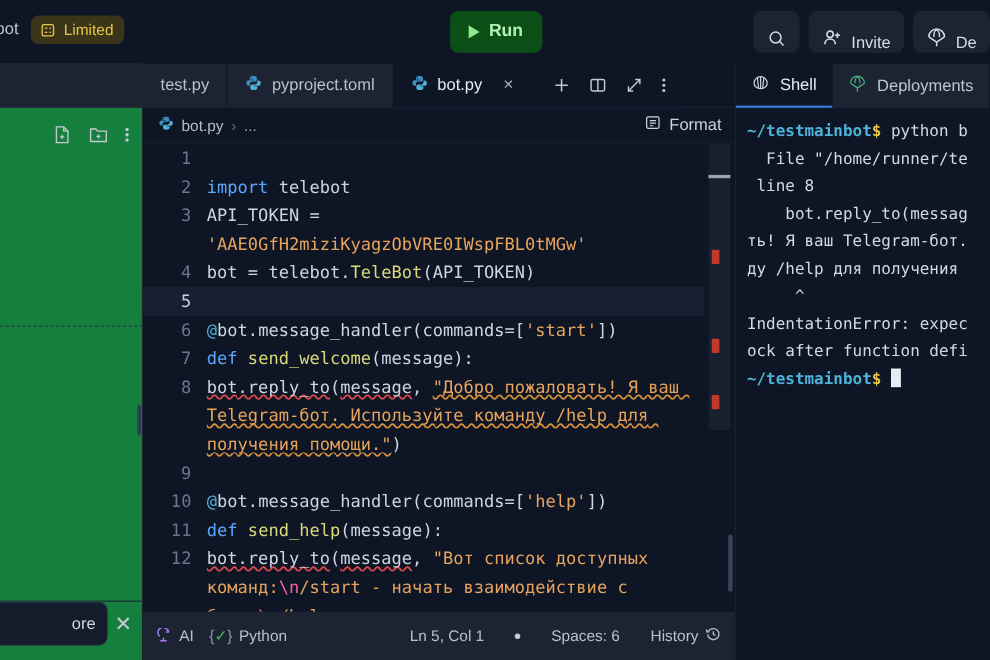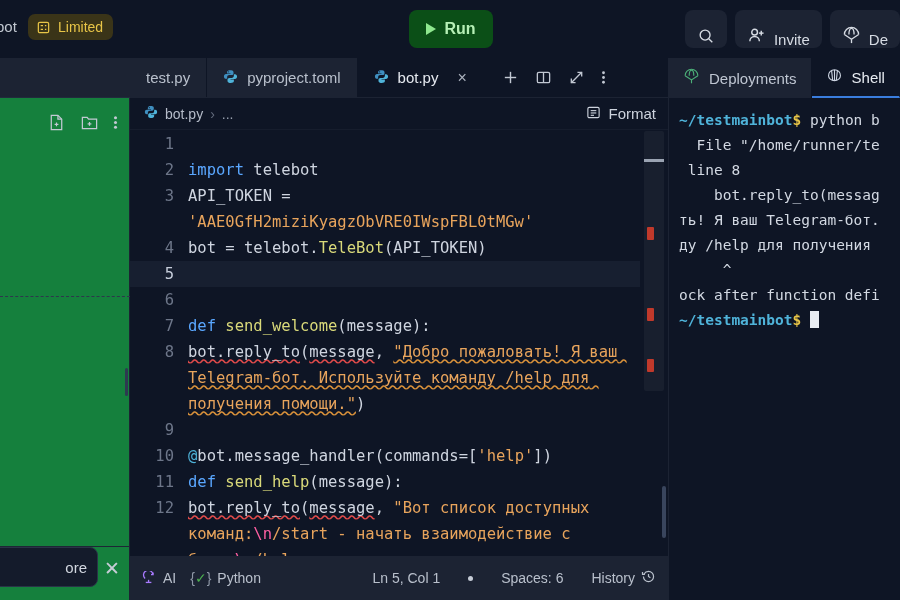--- a/index.html
+++ b/index.html
@@ -406,20 +406,21 @@
           <div class="ln-row">
             <div class="gutter">4</div>
             <div class="src"><span class="plain">bot </span><span class="plain">= </span><span class="plain">telebot.</span><span class="fn">TeleBot</span><span class="plain">(API_TOKEN)</span></div>
           </div>
           <div class="ln-row cur">
             <div class="gutter">5</div>
             <div class="src"></div>
           </div>
           <div class="ln-row">
             <div class="gutter">6</div>
+            <div class="src"><span class="at">@</span><span class="plain">bot.message_handler(commands=[</span><span class="str">'start'</span><span class="plain">])</span></div>
           </div>
           <div class="ln-row">
             <div class="gutter">7</div>
             <div class="src"><span class="kw">def </span><span class="fn">send_welcome</span><span class="plain">(message):</span></div>
           </div>
           <div class="ln-row">
             <div class="gutter">8</div>
             <div class="src"><span class="plain err-red">bot.reply_to</span><span class="plain">(</span><span class="plain err-red">message</span><span class="plain">, </span><span class="str err-orange">"Добро пожаловать! Я ваш Telegram-бот. Используйте команду /help для получения помощи."</span><span class="plain">)</span></div>
           </div>
           <div class="ln-row">
@@ -446,50 +447,51 @@
       <div class="mini-line"></div>
       <div class="mini-err" style="top:96px"></div>
       <div class="mini-err" style="top:177px"></div>
       <div class="mini-err" style="top:228px"></div>
       <div class="editor-scrollbar"></div>
     </div>
   </div>
 
   <div class="rightpanel">
     <div class="rp-tabs">
+      <div class="rp-tab active">
+        <span>
+          <svg width="17" height="17" viewBox="0 0 20 20" fill="none" stroke="#cdd5e2" stroke-width="1.3">
+            <path d="M10 3.2c4 0 7 3.2 7 7 0 3-3 5.8-7 5.8s-7-2.8-7-5.8c0-3.8 3-7 7-7z"></path>
+            <path d="M10 3.4v12.5M6.6 4.3l1.2 11.2M13.4 4.3l-1.2 11.2"></path>
+          </svg>
+        </span>
+        <span>Shell</span>
+      </div>
       <div class="rp-tab">
         <span>
           <svg width="17" height="17" viewBox="0 0 20 20" fill="none" stroke="#4caf78" stroke-width="1.35">
             <path d="M2.5 9a7.5 7.5 0 0115 0"></path>
             <path d="M2.5 9l7.5 5 7.5-5"></path>
             <path d="M7.3 9c0-4 1-6.5 2.7-6.5S12.7 5 12.7 9"></path>
             <line x1="10" y1="14" x2="10" y2="18"></line>
           </svg>
         </span>
         <span>Deployments</span>
-      </div>
-      <div class="rp-tab active">
-        <span>
-          <svg width="17" height="17" viewBox="0 0 20 20" fill="none" stroke="#cdd5e2" stroke-width="1.3">
-            <path d="M10 3.2c4 0 7 3.2 7 7 0 3-3 5.8-7 5.8s-7-2.8-7-5.8c0-3.8 3-7 7-7z"></path>
-            <path d="M10 3.4v12.5M6.6 4.3l1.2 11.2M13.4 4.3l-1.2 11.2"></path>
-          </svg>
-        </span>
-        <span>Shell</span>
       </div>
     </div>
     <div class="console" id="console-out">
         <div class="cline"><span class="c-prompt">~/testmainbot</span><span class="c-dollar">$</span><span> python b</span></div>
         <div class="cline"><span>  File "/home/runner/te</span></div>
         <div class="cline"><span> line 8</span></div>
         <div class="cline"><span>    bot.reply_to(messag</span></div>
         <div class="cline"><span>ть! Я ваш Telegram-бот.</span></div>
         <div class="cline"><span>ду /help для получения</span></div>
         <div class="cline"><span>     ^</span></div>
         <div class="cline"><span></span></div>
+        <div class="cline"><span>IndentationError: expec</span></div>
         <div class="cline"><span>ock after function defi</span></div>
         <div class="cline"><span class="c-prompt">~/testmainbot</span><span class="c-dollar">$</span><span> </span><span class="cursor-block"></span></div>
       </div>
   </div>
 
   <div class="statusbar">
     <div class="sb-item">
       <span class="sb-ai">
         <svg width="15" height="15" viewBox="0 0 16 16" fill="none" stroke="#a97bff" stroke-width="1.4">
           <path d="M11.5 3.2A5 5 0 103.3 8"></path>

